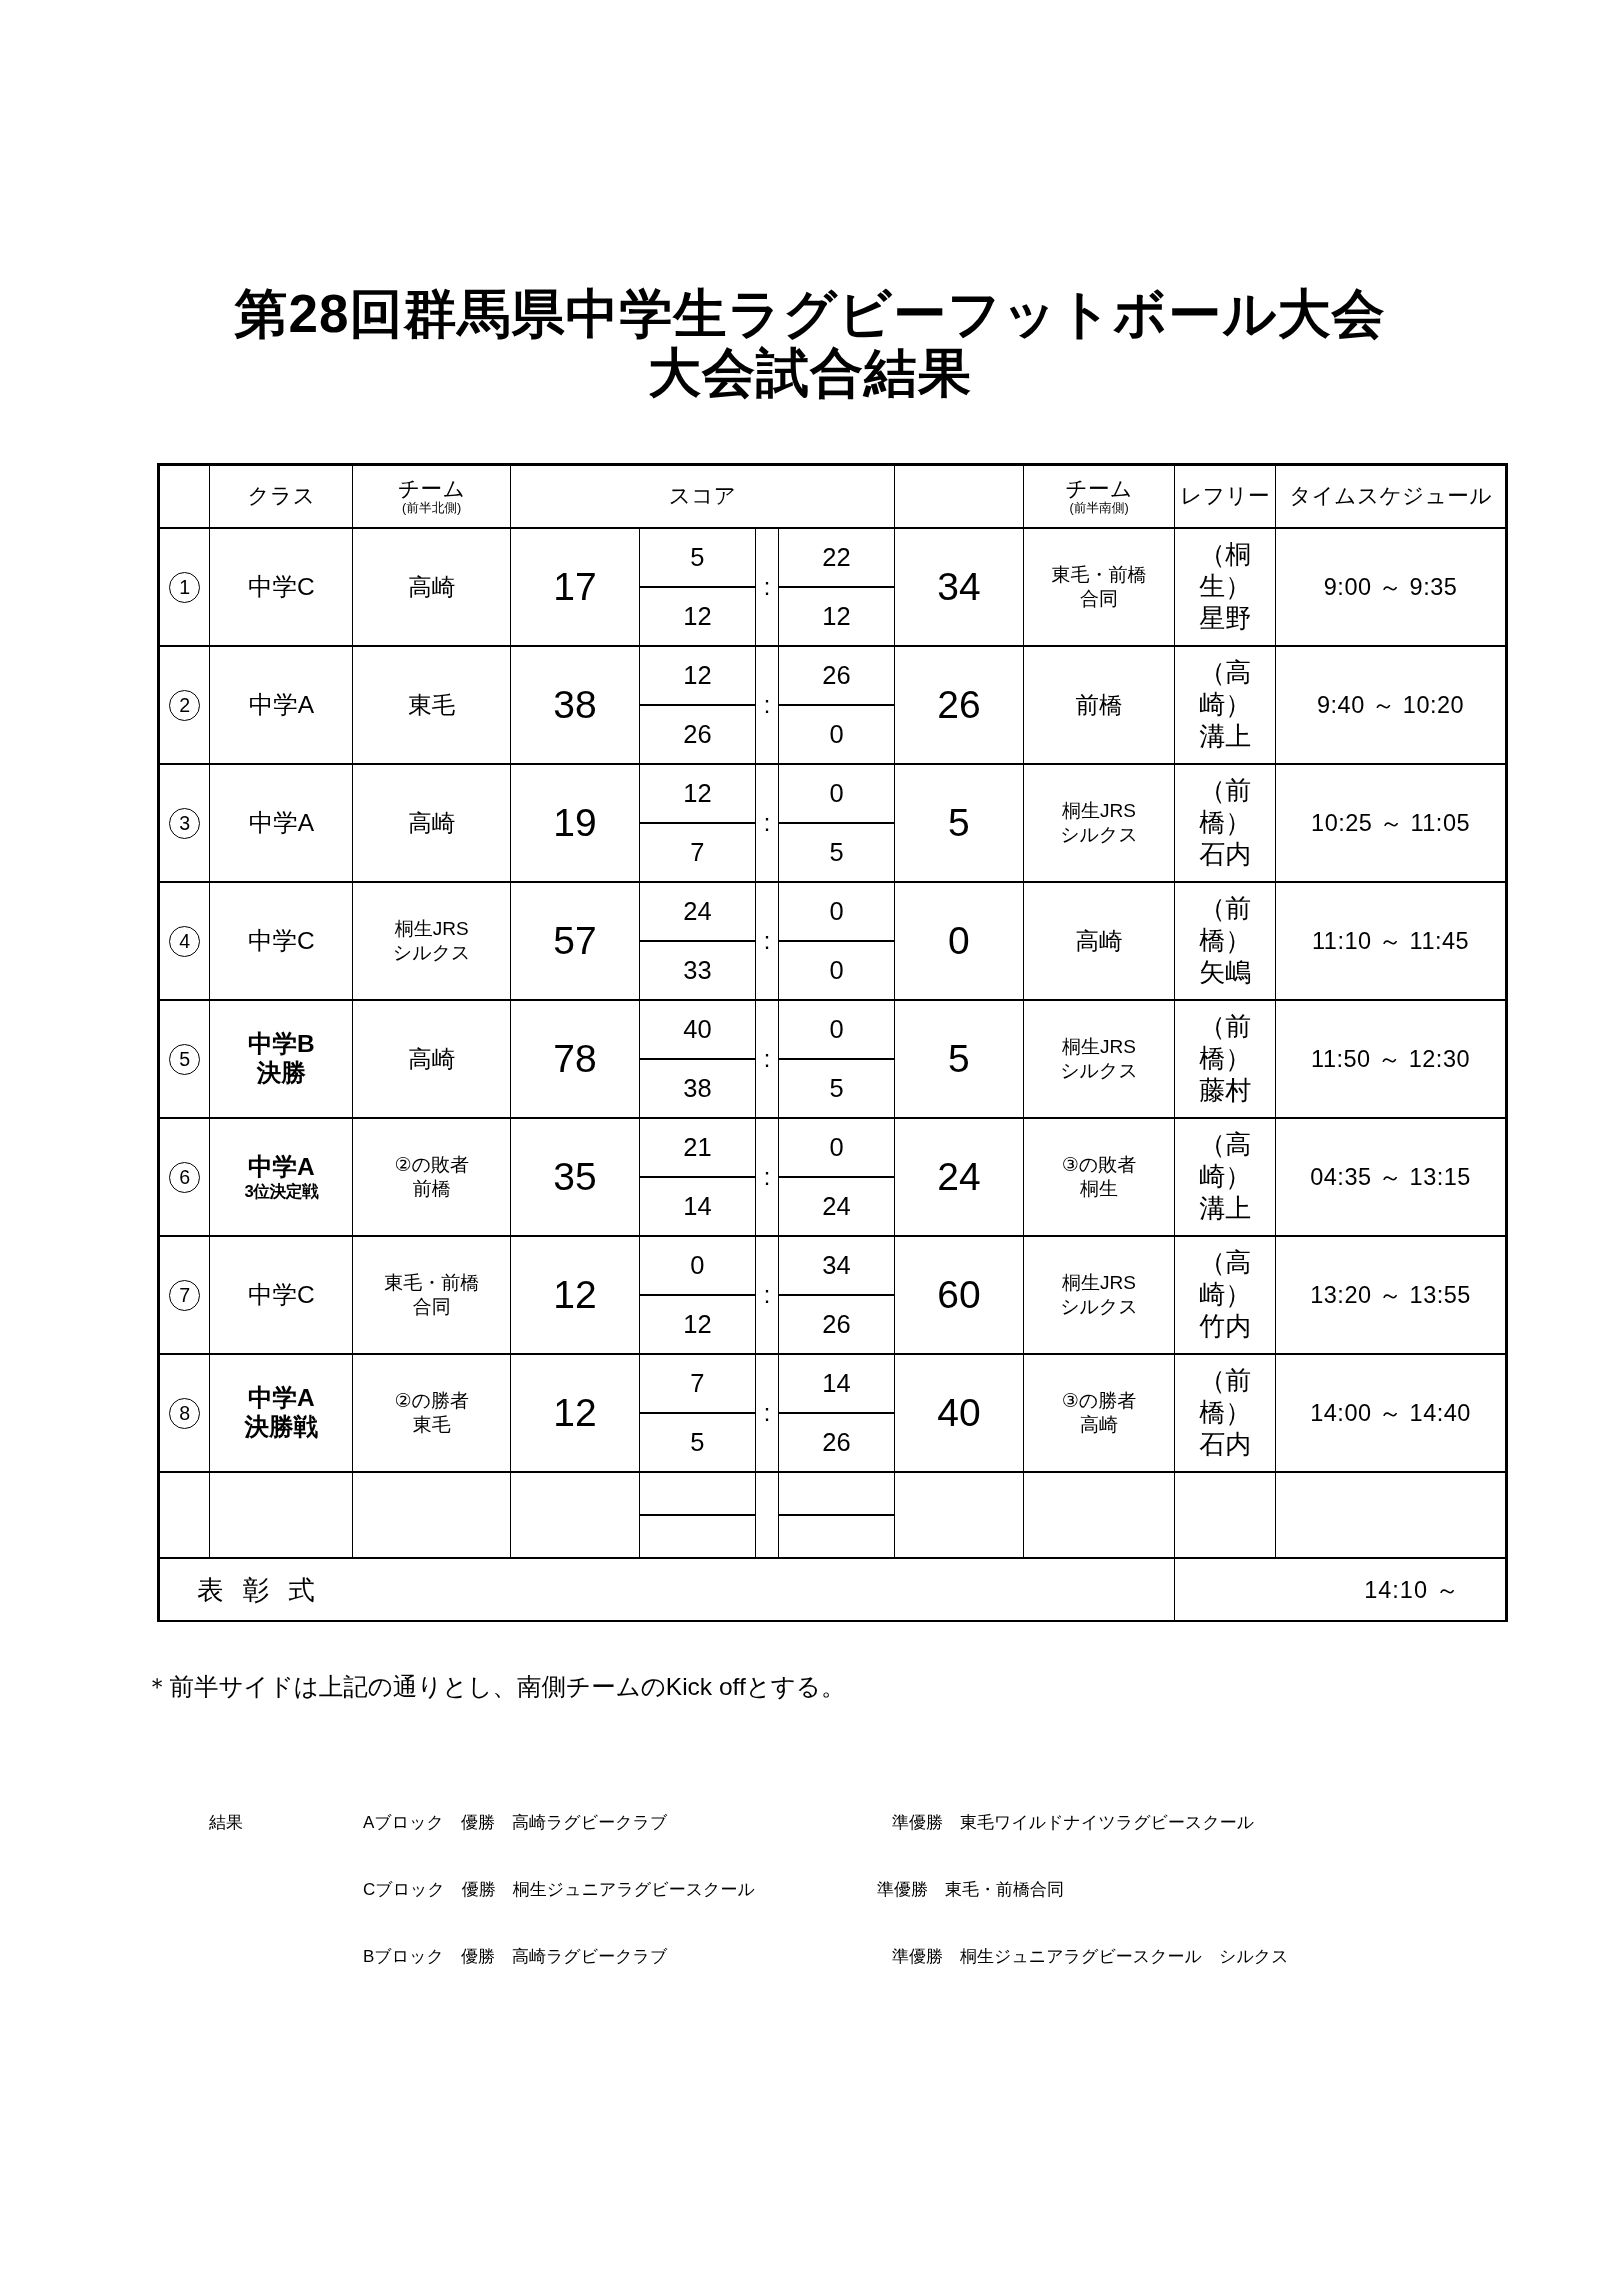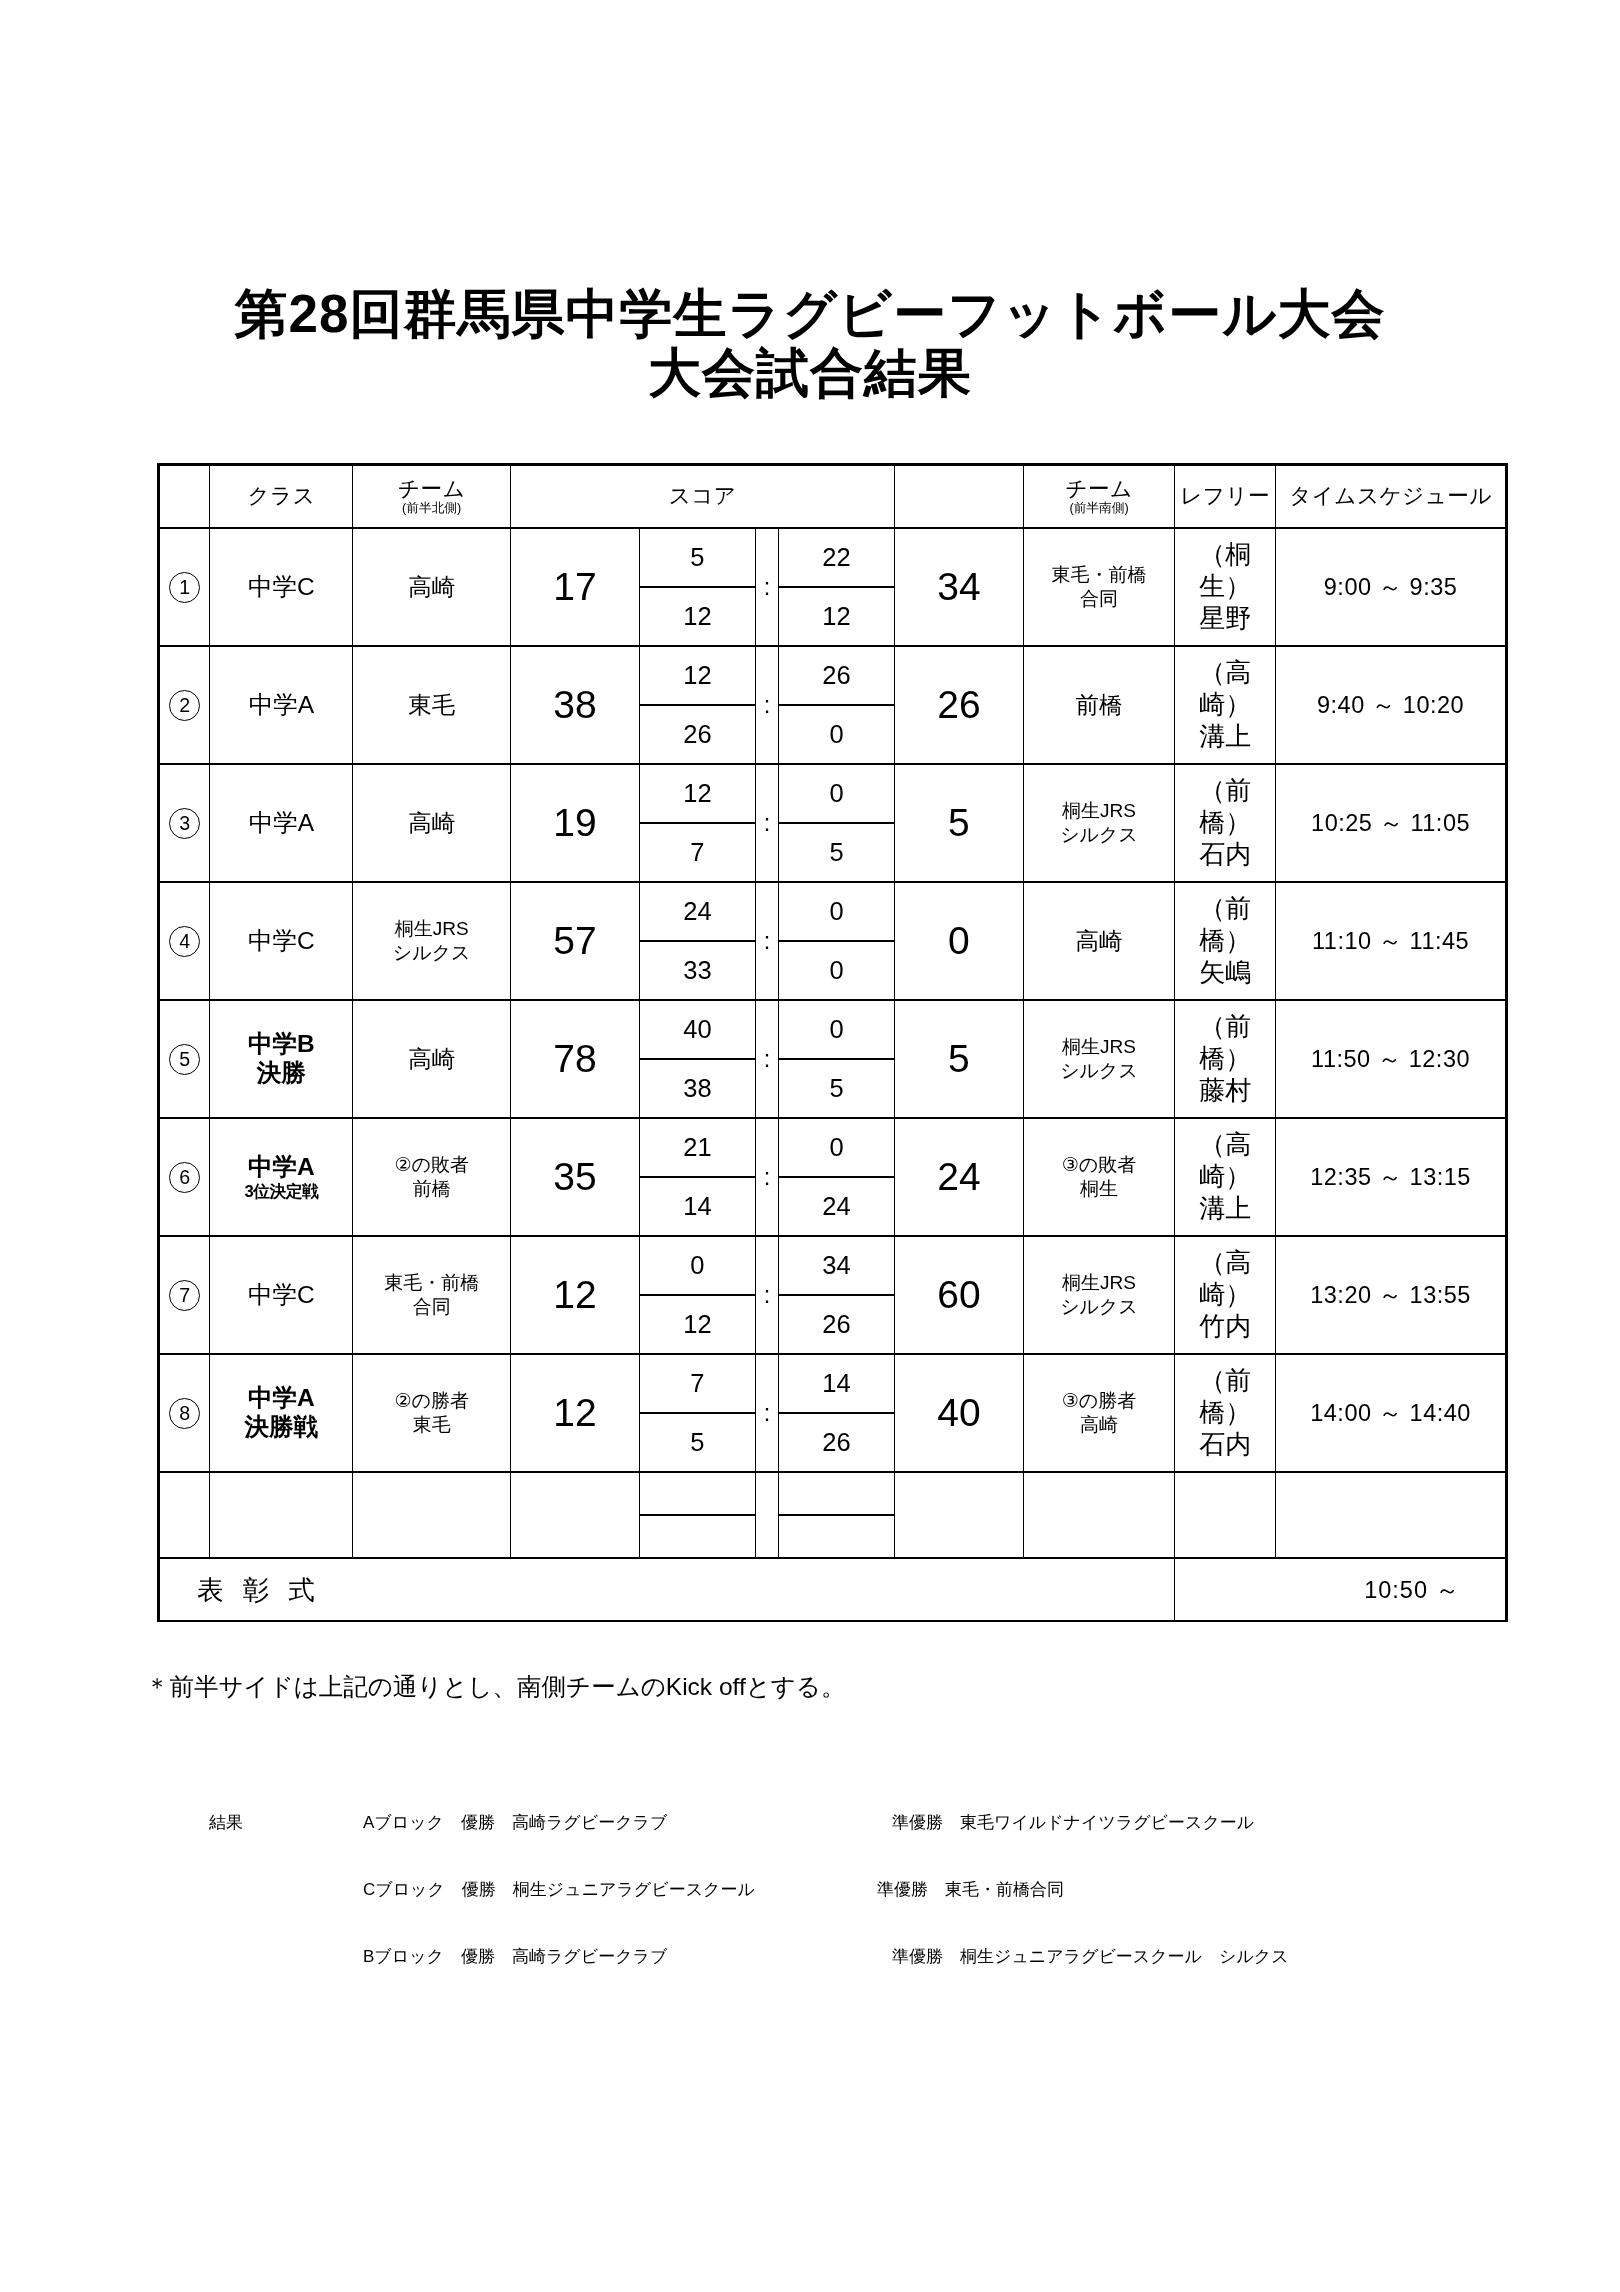--- a/index.html
+++ b/index.html
@@ -485,21 +485,21 @@
             </td>
             <td class="total">24</td>
             <td class="team small">
               <div>③の敗者</div>
               <div>桐生</div>
             </td>
             <td class="ref">
               <span class="ref-place">（高崎）</span>
               <span class="ref-name">溝上</span>
             </td>
-            <td class="sched">12:35 ～ 13:15</td>
+            <td class="sched">04:35 ～ 13:15</td>
           </tr>
           <tr class="match">
             <td class="no"><span class="circ">7</span></td>
             <td class="cls">
               <span class="cls-main">中学C</span>
             </td>
             <td class="team small">
               <div>東毛・前橋</div>
               <div>合同</div>
             </td>
@@ -581,21 +581,21 @@
                 <div class="half-cell"></div>
               </div>
             </td>
             <td></td>
             <td></td>
             <td></td>
             <td></td>
           </tr>
           <tr class="award">
             <td colspan="9">表 彰 式</td>
-            <td colspan="2" class="award-time">10:50 ～</td>
+            <td colspan="2" class="award-time">14:10 ～</td>
           </tr>
         </tbody>
     </table>
   </div>
 
   <div class="notes">
     <div class="note">＊前半サイドは上記の通りとし、南側チームのKick offとする。</div>
   </div>
 
   <div class="results">

